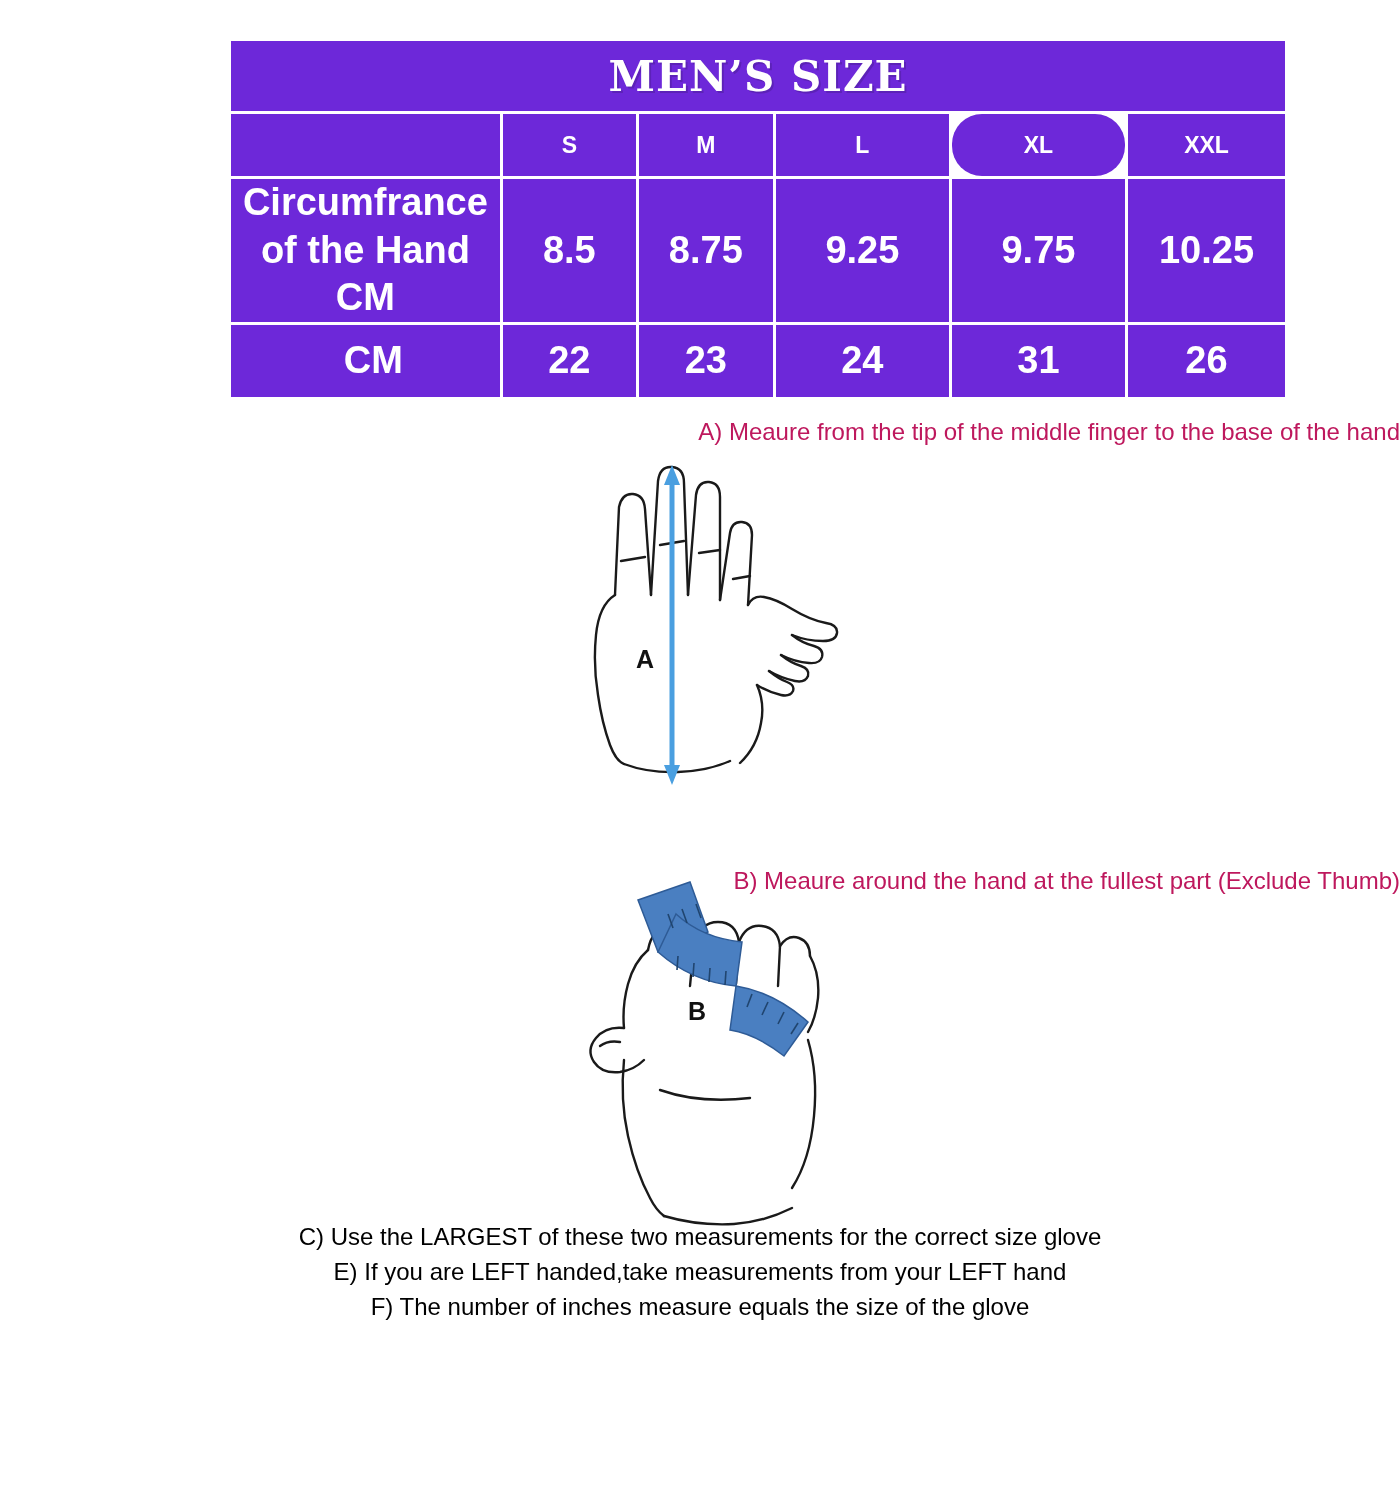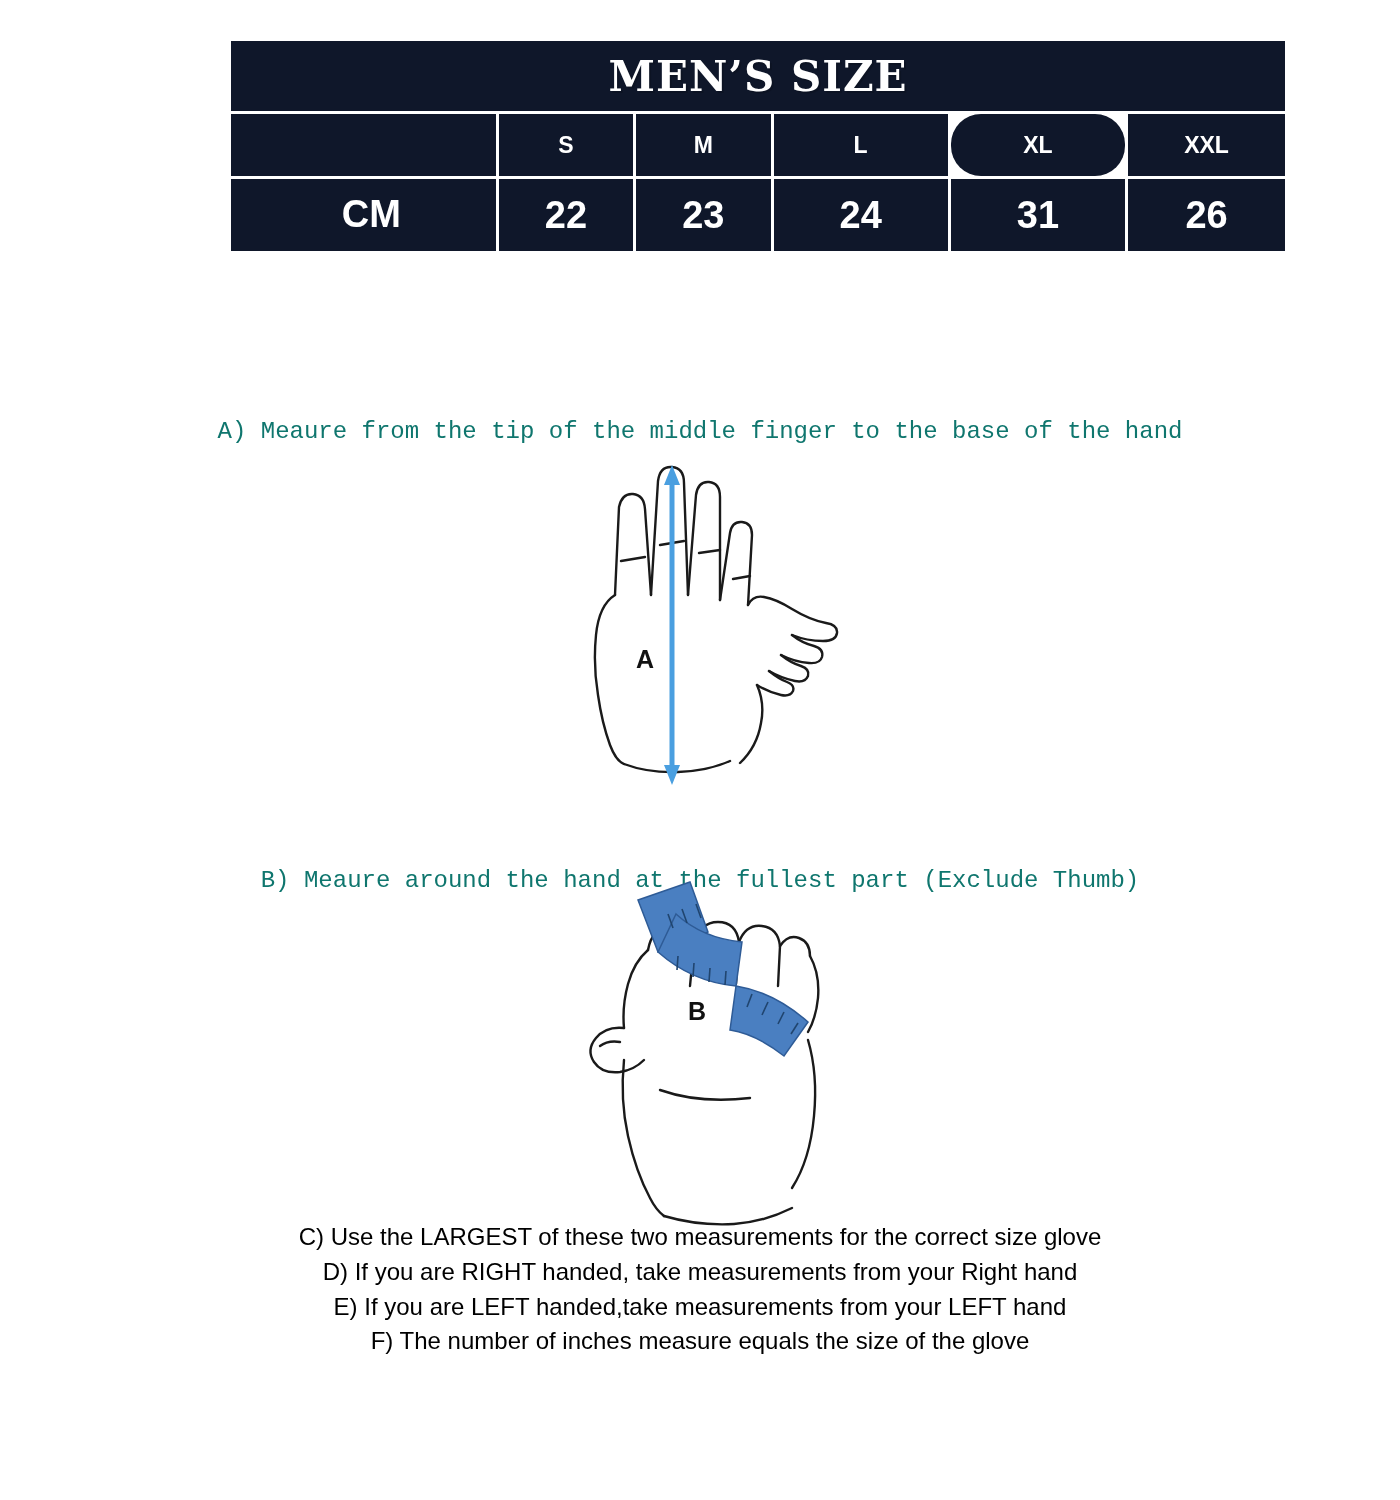--- a/index.html
+++ b/index.html
@@ -23,21 +23,21 @@
   
   .size-table {
     position: absolute;
     left: 228px;
     top: 38px;
     width: 1060px;
     border-collapse: separate;
     border-spacing: 3px;
   }
   .size-table td, .size-table th {
-    background: #0f172a;
+    background: #6d28d9;
     color: #ffffff;
     text-align: center;
     vertical-align: middle;
     padding: 0;
   }
   .title-cell {
     height: 70px;
     font-family: "DejaVu Serif", serif;
     font-weight: bold;
     font-size: 42px;
@@ -74,24 +74,24 @@
   .col-s  { width: 137px; }
   .col-m  { width: 137px; }
   .col-l  { width: 178px; }
   .col-xl { width: 178px; border-radius: 30px; }
   .col-xxl{ width: 160px; }
 
   
   .instr {
     position: absolute;
     width: 100%;
-    text-align: center;
-    color: #0f766e;
+    text-align: right;
+    color: #be185d;
     font-size: 24px;
-    font-family: Liberation Mono, monospace;
+    font-family: Liberation Sans, sans-serif;
   }
   #instr-a { top: 418px; }
   #instr-b { top: 867px; }
   .footer-block {
     position: absolute;
     top: 1220px;
     width: 100%;
     text-align: center;
     color: #000000;
     font-size: 24px;
@@ -125,20 +125,28 @@
         <tr>
       <td class="title-cell" colspan="6">MEN’S SIZE</td>
     </tr>
     <tr>
       <td class="hdr-cell hdr-blank"></td>
       <td class="hdr-cell col-s">S</td>
       <td class="hdr-cell col-m">M</td>
       <td class="hdr-cell col-l">L</td>
       <td class="hdr-cell col-xl">XL</td>
       <td class="hdr-cell col-xxl">XXL</td>
+    </tr>
+    <tr>
+      <td class="val-cell row-label">Circumfrance of the Hand CM</td>
+      <td class="val-cell">8.5</td>
+      <td class="val-cell">8.75</td>
+      <td class="val-cell">9.25</td>
+      <td class="val-cell">9.75</td>
+      <td class="val-cell">10.25</td>
     </tr>
     <tr>
       <td class="val-cell small row-label center">CM</td>
       <td class="val-cell small">22</td>
       <td class="val-cell small">23</td>
       <td class="val-cell small">24</td>
       <td class="val-cell small">31</td>
       <td class="val-cell small">26</td>
     </tr>
   </tbody>
@@ -229,18 +237,17 @@
           <line x1="244" y1="152" x2="238" y2="164"></line>
           <line x1="258" y1="163" x2="251" y2="174"></line>
         </g>
       </g>
     </svg>
   </div>
   <div class="fig-letter" id="letter-b">B</div>
 
   <div class="footer-block">
     <div>C) Use the LARGEST of these two measurements for the correct size glove</div>
-    <div>D) If you are RIGHT handed, take measurements from your Right hand</div>
     <div>E) If you are LEFT handed,take measurements from your LEFT hand</div>
     <div>F) The number of inches measure equals the size of the glove</div>
   </div>
 
 </div>
 
 </body></html>

